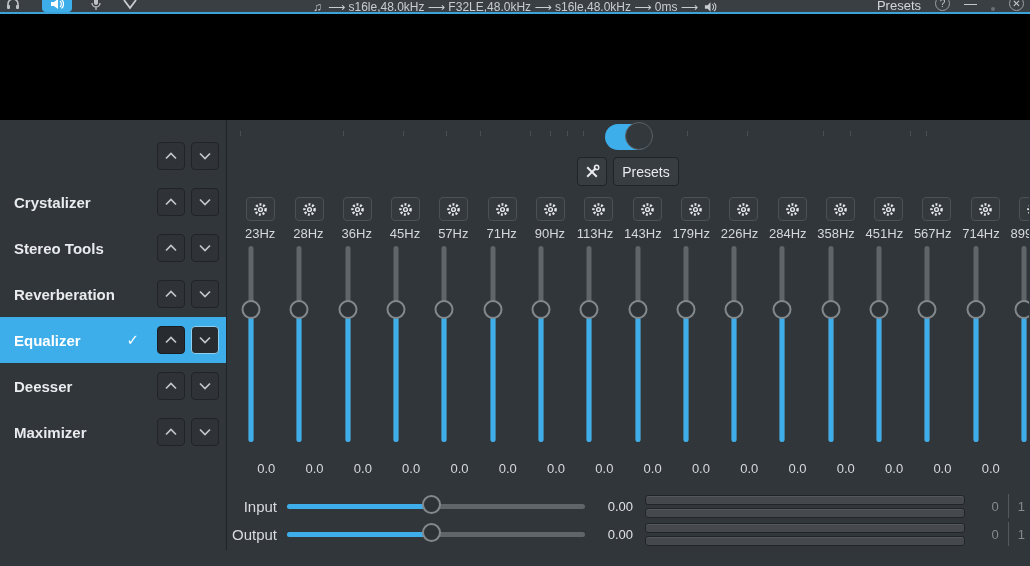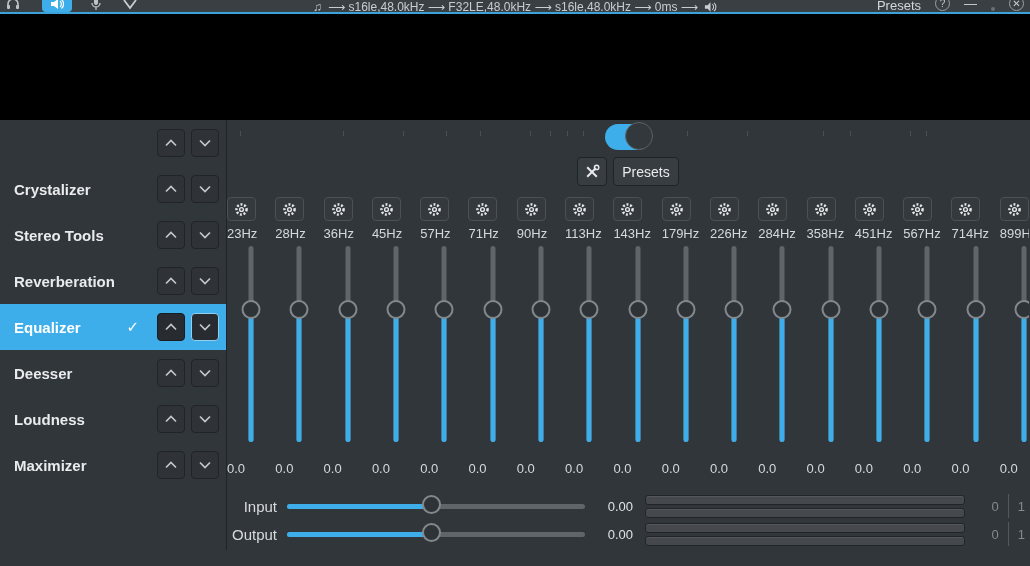--- a/index.html
+++ b/index.html
@@ -24,42 +24,42 @@
   
   .spectrum { height:106px; background:#000; }
 
   
   .scale { position:relative; height:16px; background:#24282c; border-bottom:1px solid #1d2023; font-size:13px; color:#ced2d5; overflow:hidden; }
   .scale-label { position:absolute; top:0; line-height:15px; white-space:nowrap; }
   .scale-tick { position:absolute; bottom:0; width:1px; height:5px; background:#4a4f54; }
 
   
   .body { display:flex; height:430px; }
-  .sidebar { position:relative; width:227px; border-right:1px solid #202327; overflow:hidden; background:#31363b; }
+  .sidebar { position:relative; width:227px; padding-top:13px; border-right:1px solid #202327; overflow:hidden; background:#31363b; }
   .sb-row { position:relative; height:46px; display:flex; align-items:center; padding:0 7px 0 14px; }
   .sb-label { font-size:15px; font-weight:bold; color:#e9ebed; flex:1 1 auto; }
   .sb-check { font-size:15px; color:#fff; margin-right:12px; }
   .sq-btn { width:28px; height:28px; border-radius:4px; background:#2f3338; border:1px solid #202327; display:flex; align-items:center; justify-content:center; margin-left:6px; color:#c3c7ca; }
   .sb-row.selected { background:#3daee9; }
   .sb-row.selected .sb-label { color:#fff; }
   .sb-row.selected .sq-btn { background:#282c30; border-color:#1a1d20; }
   .sb-row.selected .sq-btn.down { border-color:#8fd0f0; }
 
   
   .main { position:relative; width:802px; overflow:hidden; }
   .toggle-row { margin-top:4px; display:flex; justify-content:center; }
   .switch { position:relative; width:46px; height:26px; border-radius:13px; background:#3daee9; }
   .switch .knob { position:absolute; right:-2px; top:-2px; width:28px; height:28px; border-radius:50%; background:#33383d; border:1px solid #5a6065; }
   .tools-row { margin-top:7px; display:flex; justify-content:center; gap:6px; }
   .tool-btn { height:29px; border-radius:4px; background:#383d42; border:1px solid #1f2327; color:#e8eaec; display:flex; align-items:center; justify-content:center; }
   .wrench-btn { width:30px; }
   .presets-btn { width:66px; font-size:14px; }
 
   .bands { margin-top:11px; display:flex; overflow:hidden; width:802px; }
-  .band { flex:0 0 48.3px; width:48.3px; display:flex; flex-direction:column; align-items:flex-start; }
+  .band { flex:0 0 48.3px; width:48.3px; display:flex; flex-direction:column; align-items:flex-end; }
   .gear-btn { width:29px; height:24px; border-radius:4px; border:1px solid #4c5156; background:#34393e; display:flex; align-items:center; justify-content:center; margin-bottom:4px; }
   .band-freq { font-size:13px; color:#d5d9dc; height:18px; line-height:18px; white-space:nowrap; }
   .vslider { position:relative; width:100%; height:202px; }
   .vtrack { position:absolute; left:50%; transform:translateX(-50%); top:3px; width:5px; height:196px; background:#60656a; border-radius:3px; }
   .vfill { position:absolute; left:0; right:0; top:34%; bottom:0; background:#3daee9; border-radius:3px; }
   .vhandle { position:absolute; left:50%; transform:translateX(-50%); top:57px; width:19px; height:19px; border-radius:50%; background:#2e3338; border:2px solid #83888c; }
   .band-value { margin-top:16px; font-size:13px; color:#d5d9dc; }
 
   
   .io { margin-top:16px; }
@@ -244,34 +244,20 @@
             </svg>
           </button>
           <button class="sq-btn down">
             <svg width="12" height="8" viewBox="0 0 12 8">
               <path d="M1 1.5 L6 6.5 L11 1.5" fill="none" stroke="currentColor" stroke-width="1.7"></path>
             </svg>
           </button>
         </div>
 
 
-        <div class="sb-row">
-          <span class="sb-label">Loudness</span>
-          <span class="sb-check"></span>
-          <button class="sq-btn up">
-            <svg width="12" height="8" viewBox="0 0 12 8">
-              <path d="M1 6.5 L6 1.5 L11 6.5" fill="none" stroke="currentColor" stroke-width="1.7"></path>
-            </svg>
-          </button>
-          <button class="sq-btn down">
-            <svg width="12" height="8" viewBox="0 0 12 8">
-              <path d="M1 1.5 L6 6.5 L11 1.5" fill="none" stroke="currentColor" stroke-width="1.7"></path>
-            </svg>
-          </button>
-        </div>
 
         <div class="sb-row">
           <span class="sb-label">Maximizer</span>
           <span class="sb-check"></span>
           <button class="sq-btn up">
             <svg width="12" height="8" viewBox="0 0 12 8">
               <path d="M1 6.5 L6 1.5 L11 6.5" fill="none" stroke="currentColor" stroke-width="1.7"></path>
             </svg>
           </button>
           <button class="sq-btn down">

